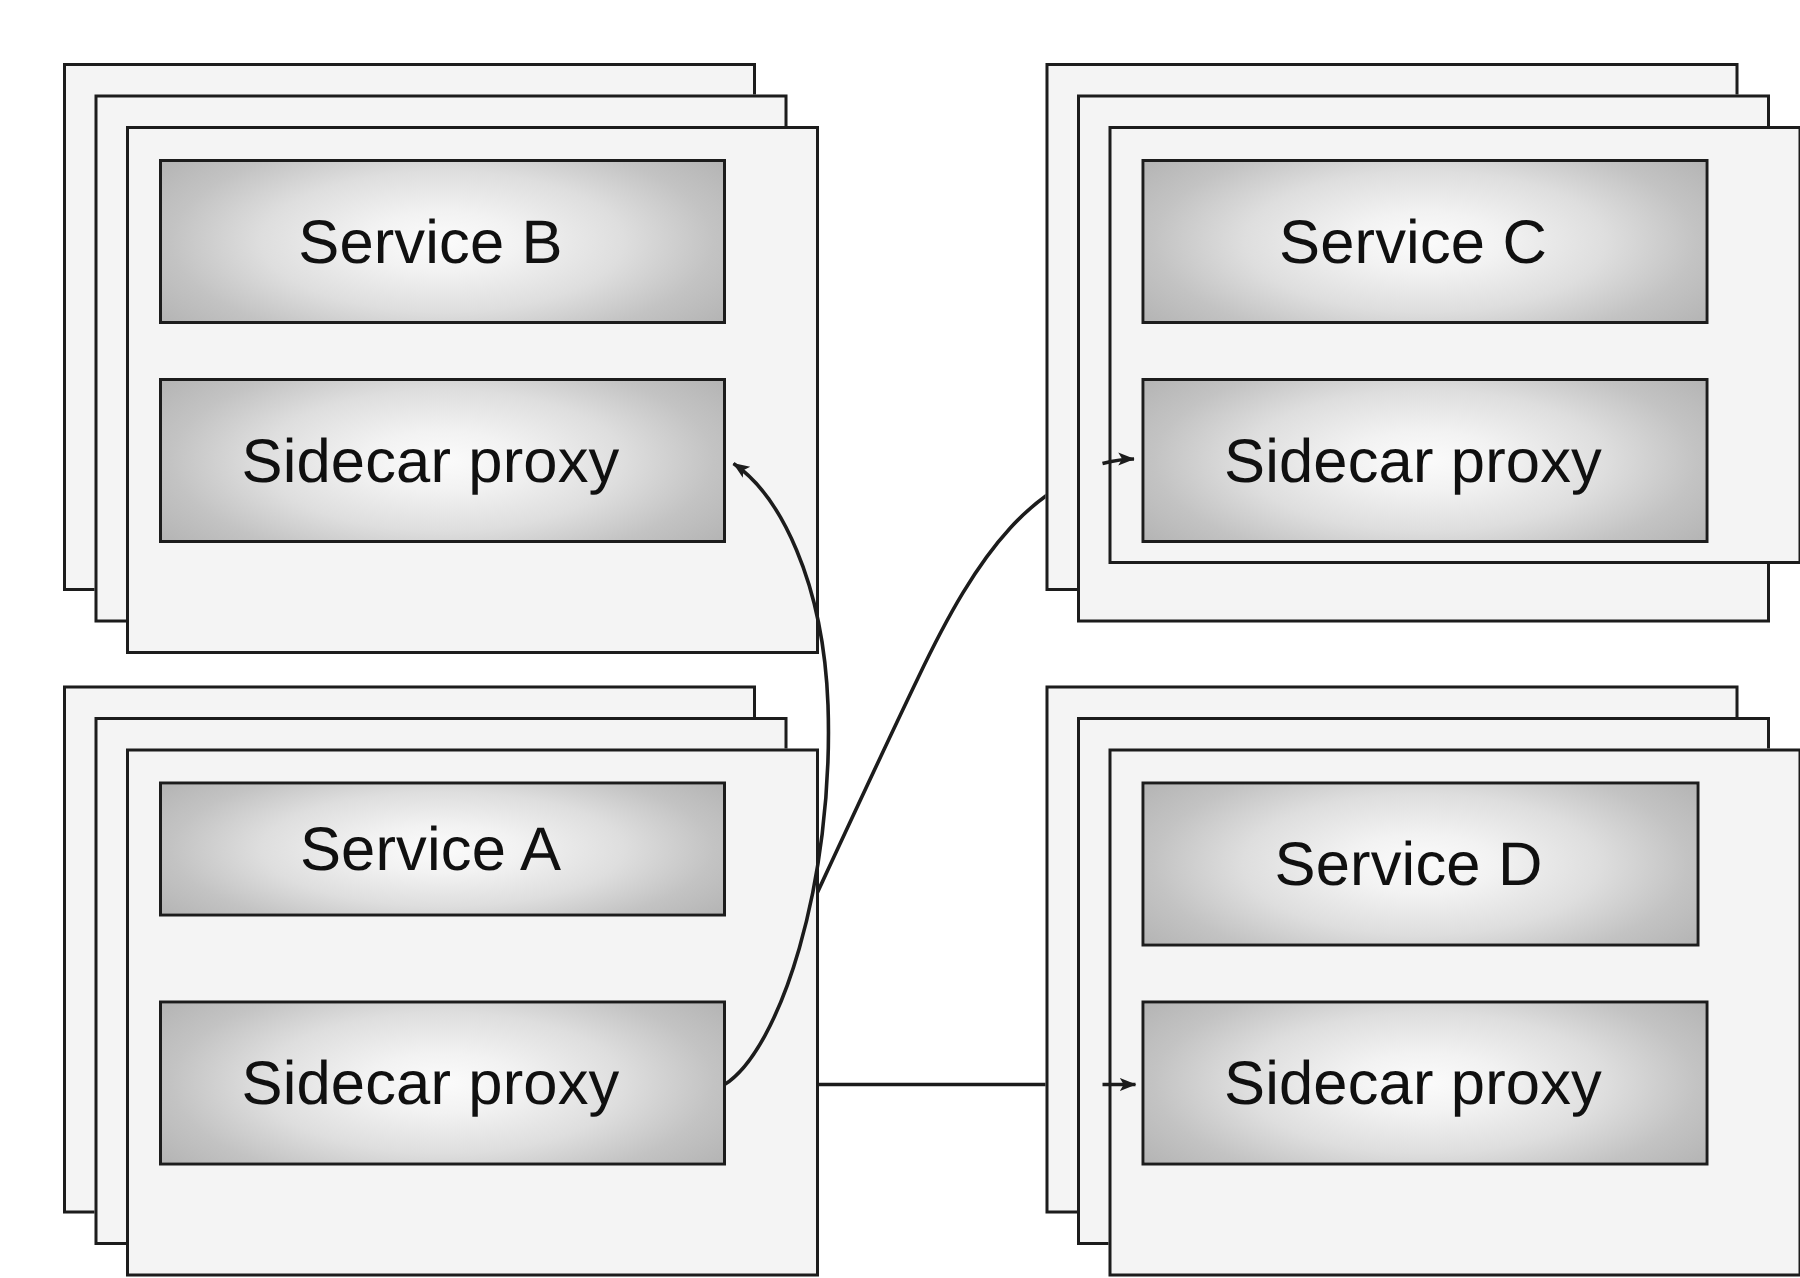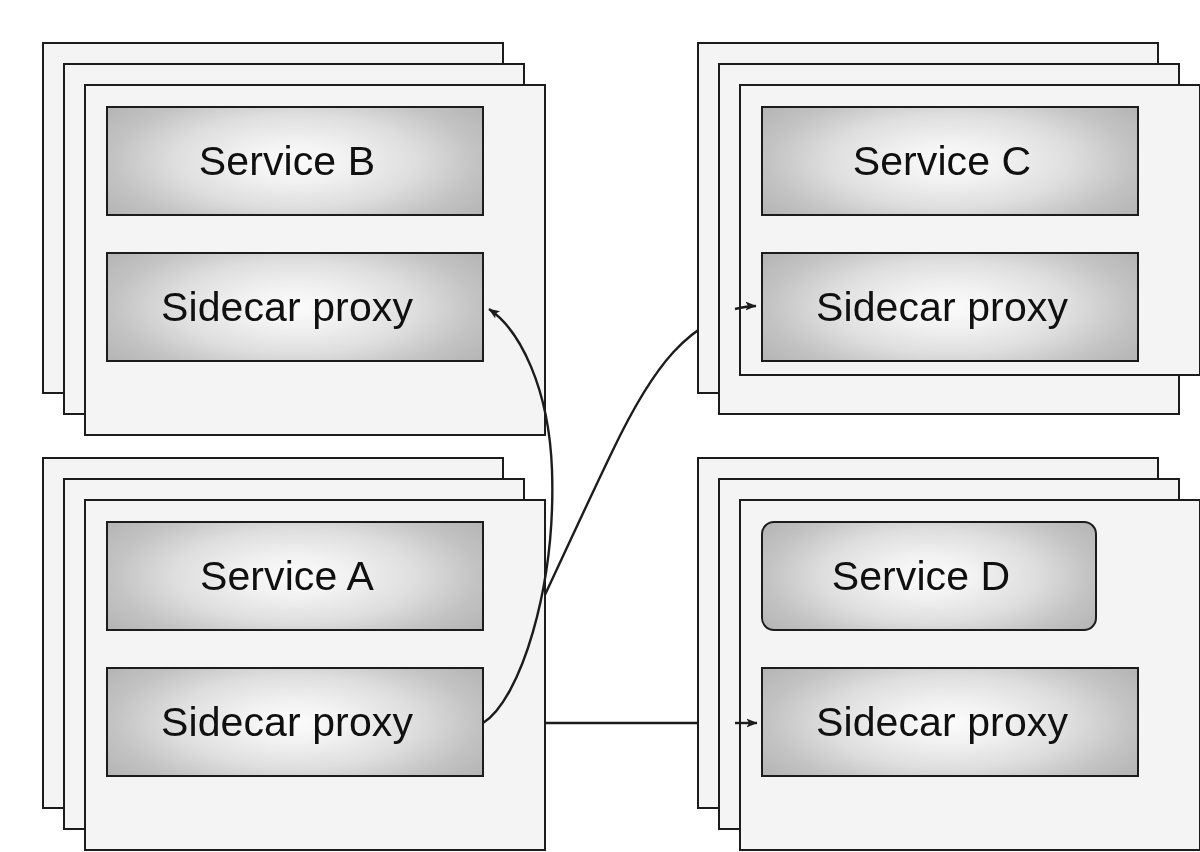--- a/index.html
+++ b/index.html
@@ -123,34 +123,34 @@
       <div class="panel" style="left:20px; top:166px; width:378px; height:110px;">
         <span class="panel-label">Sidecar proxy</span>
       </div>
     </div>
   </div>
 
   <div class="group" style="left:42px; top:457px; width:504px; height:394px; z-index:3;">
     <div class="card back-2" style="width:462px; height:352px;"></div>
     <div class="card back-1" style="width:462px; height:352px;"></div>
     <div class="card front" style="width:462px; height:352px;">
-      <div class="panel" style="left:20px; top:20px; width:378px; height:110px;align-items:center;">
+      <div class="panel" style="left:20px; top:20px; width:378px; height:90px;align-items:center;">
         <span class="panel-label">Service A</span>
       </div>
       <div class="panel" style="left:20px; top:166px; width:378px; height:110px;">
         <span class="panel-label">Sidecar proxy</span>
       </div>
     </div>
   </div>
 
   <div class="group" style="left:697px; top:457px; width:504px; height:394px; z-index:3;">
     <div class="card back-2" style="width:462px; height:352px;"></div>
     <div class="card back-1" style="width:462px; height:352px;"></div>
     <div class="card front" style="width:462px; height:352px;">
-      <div class="panel" style="left:20px; top:20px; width:336px; height:110px;border-radius:13px;">
+      <div class="panel" style="left:20px; top:20px; width:372px; height:110px;">
         <span class="panel-label">Service D</span>
       </div>
       <div class="panel" style="left:20px; top:166px; width:378px; height:110px;">
         <span class="panel-label">Sidecar proxy</span>
       </div>
     </div>
   </div>
 
   <svg id="edges-top" viewBox="0 0 1200 852" width="1200" height="852">
     <defs>

